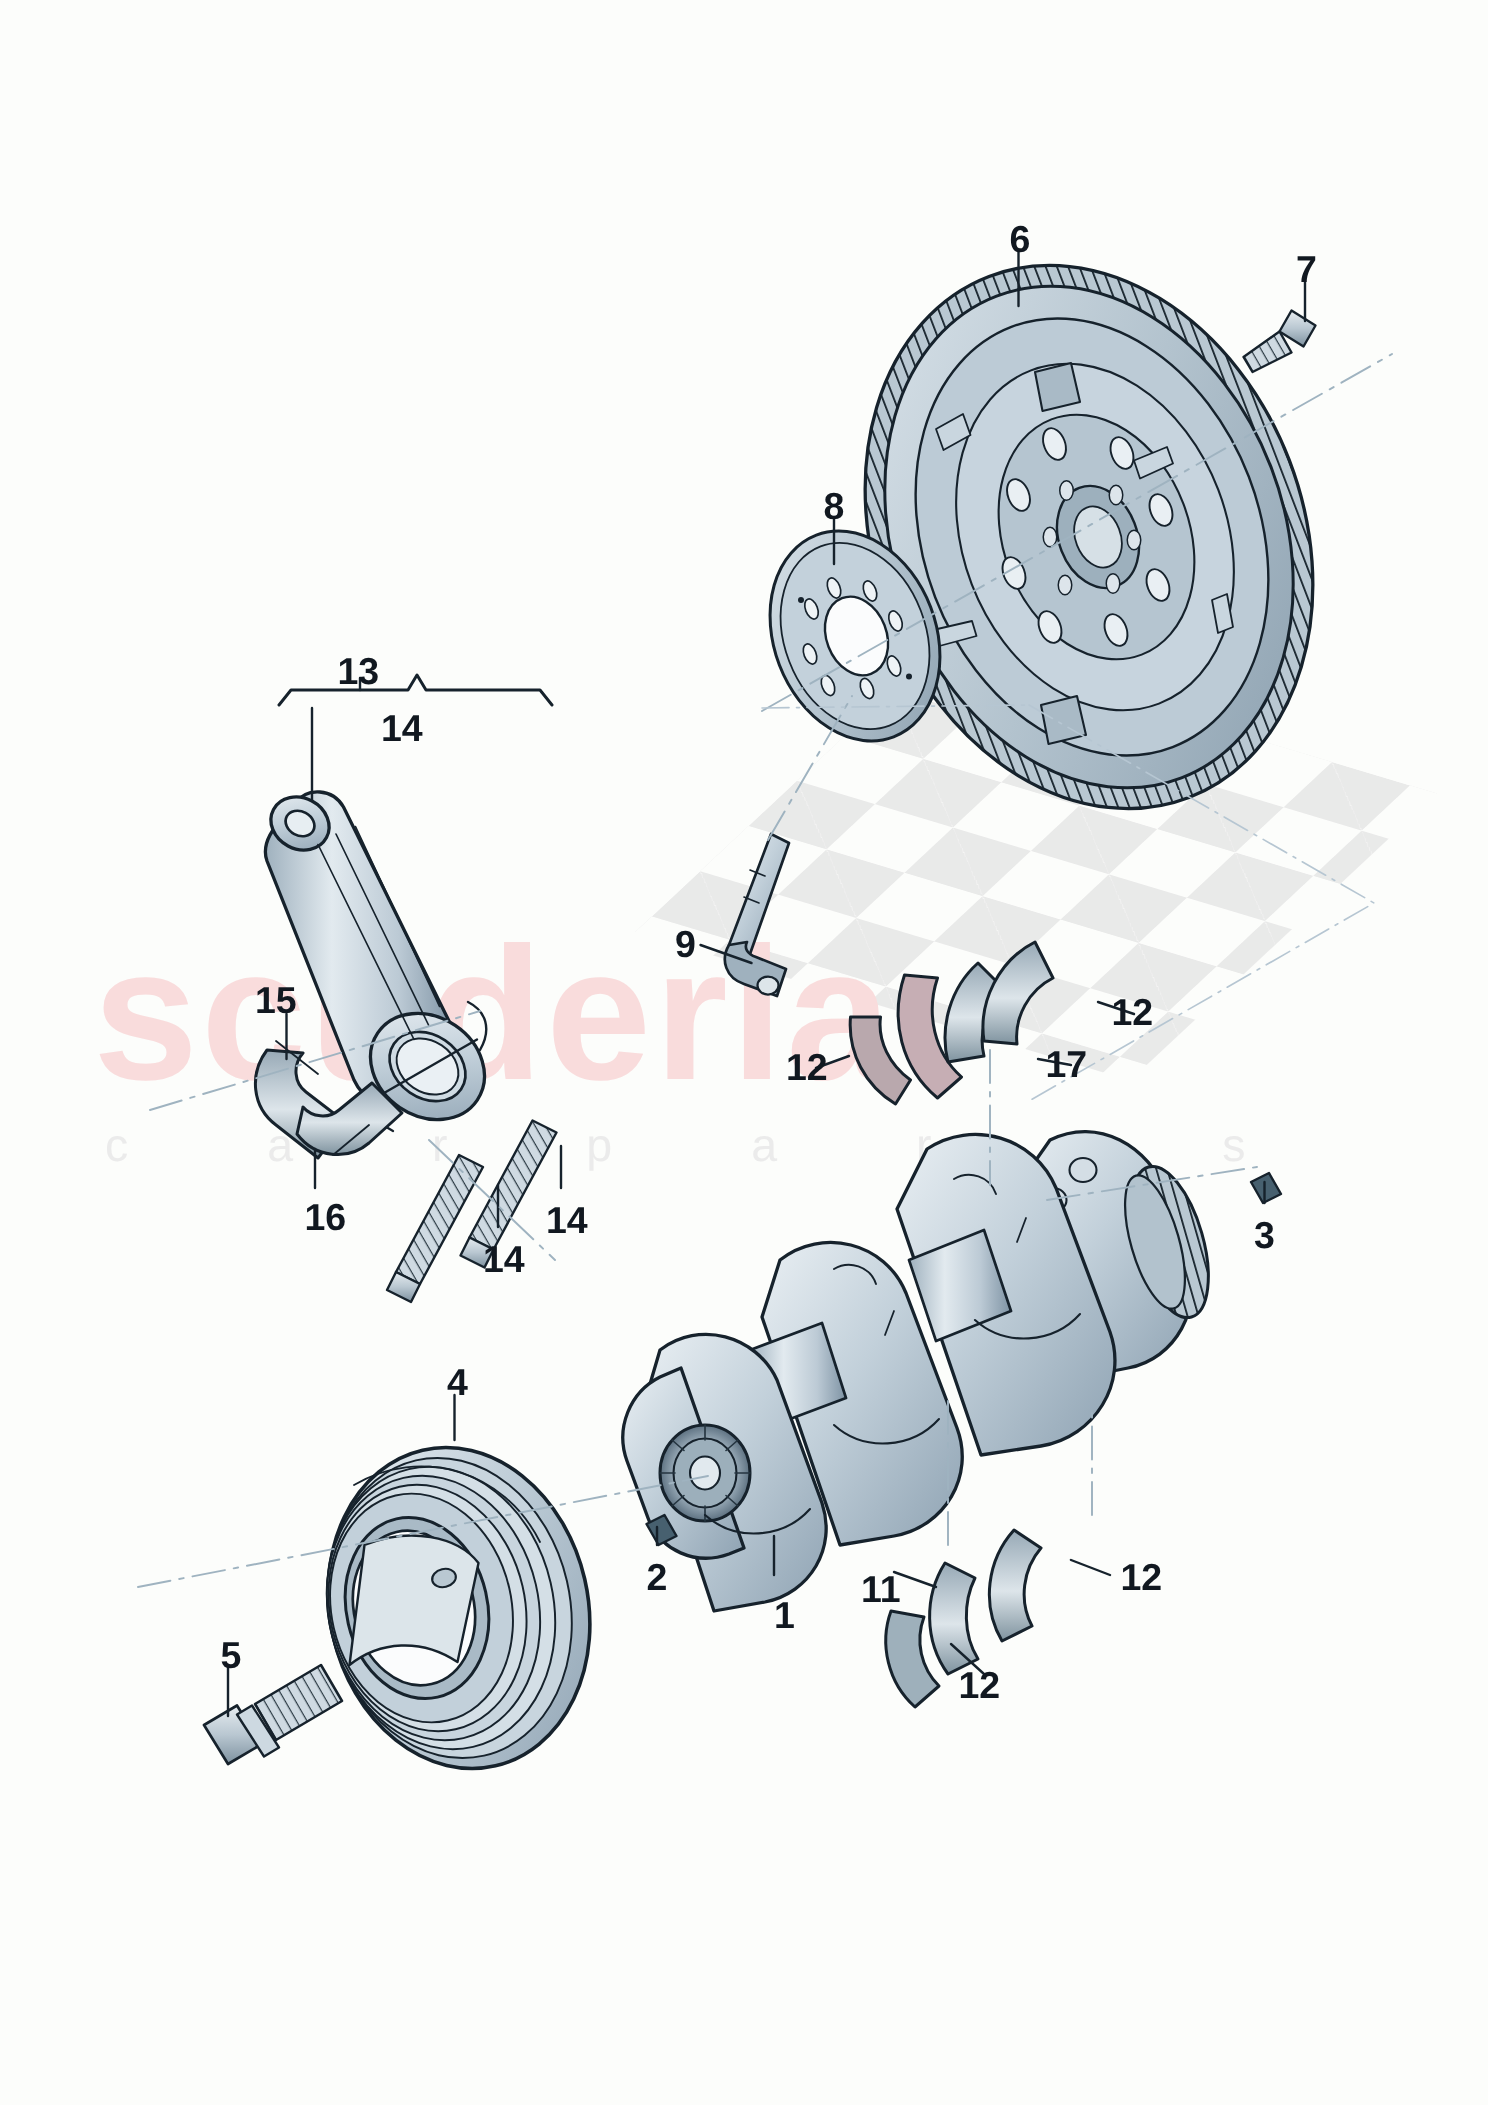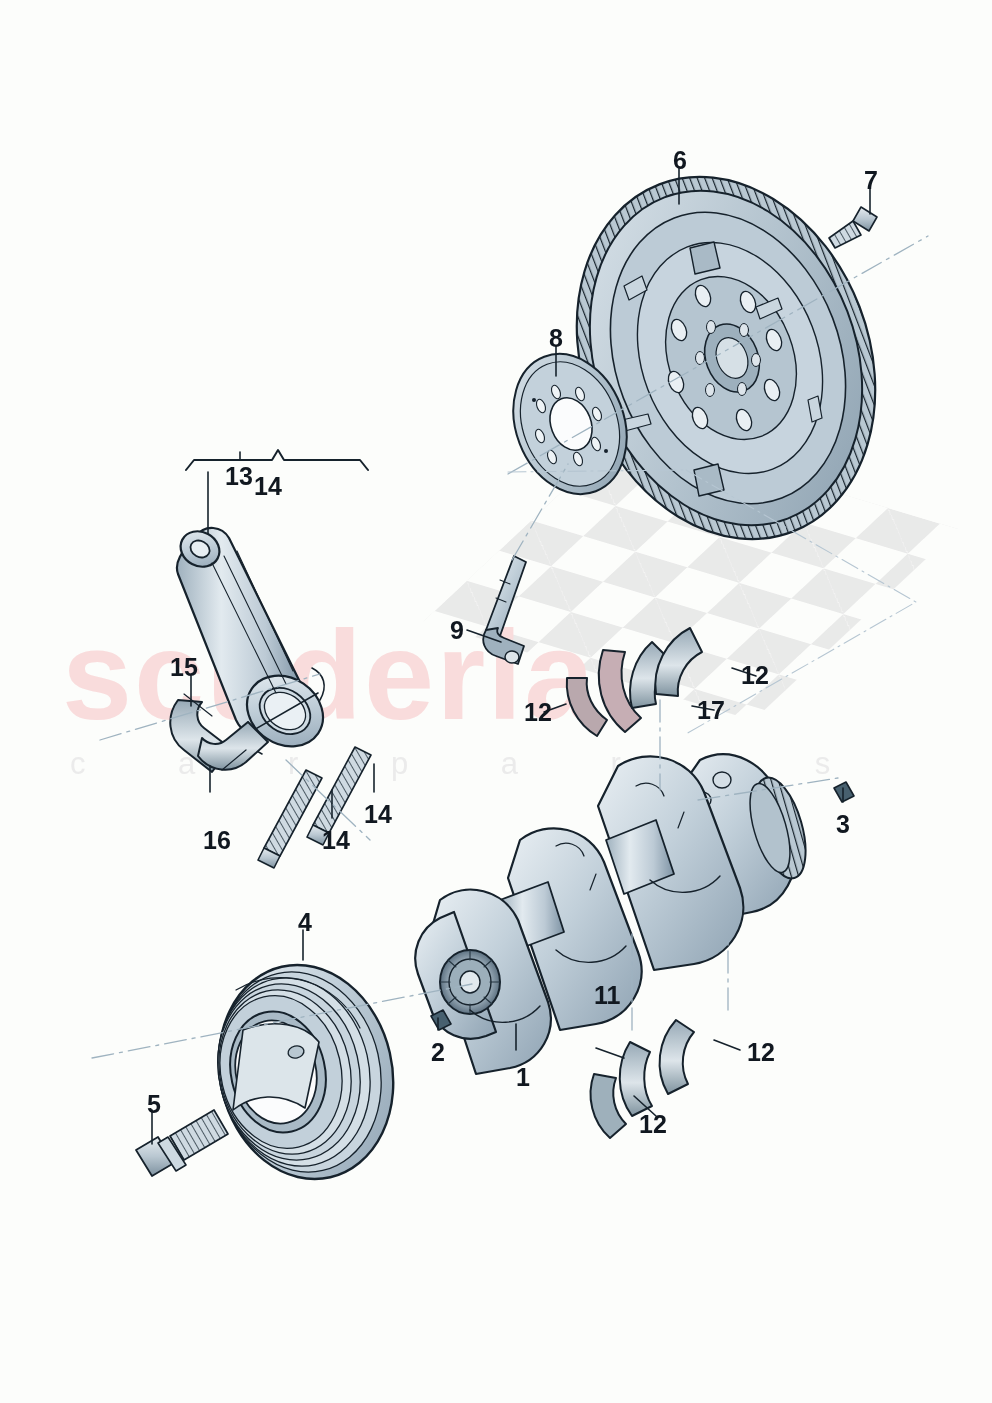--- a/index.html
+++ b/index.html
@@ -338,25 +338,25 @@
   <div class="lbl" style="left:516px;top:1065px;">1</div>
   <div class="lbl" style="left:431px;top:1040px;">2</div>
   <div class="lbl" style="left:836px;top:812px;">3</div>
   <div class="lbl" style="left:298px;top:910px;">4</div>
   <div class="lbl" style="left:147px;top:1092px;">5</div>
   <div class="lbl" style="left:673px;top:148px;">6</div>
   <div class="lbl" style="left:864px;top:168px;">7</div>
   <div class="lbl" style="left:549px;top:326px;">8</div>
   <div class="lbl" style="left:450px;top:618px;">9</div>
   <div class="lbl" style="left:697px;top:698px;">17</div>
-  <div class="lbl" style="left:574px;top:983px;margin-left:20px;">11</div>
+  <div class="lbl" style="left:574px;top:1048px;">11</div>
   <div class="lbl" style="left:741px;top:663px;">12</div>
   <div class="lbl" style="left:524px;top:700px;">12</div>
   <div class="lbl" style="left:747px;top:1040px;">12</div>
   <div class="lbl" style="left:639px;top:1112px;">12</div>
-  <div class="lbl" style="left:225px;top:464px;">13</div>
+  <div class="lbl" style="left:225px;top:436px;">13</div>
   <div class="lbl" style="left:254px;top:474px;">14</div>
   <div class="lbl" style="left:322px;top:828px;">14</div>
   <div class="lbl" style="left:364px;top:802px;">14</div>
   <div class="lbl" style="left:170px;top:655px;">15</div>
-  <div class="lbl" style="left:203px;top:828px;">16</div>
+  <div class="lbl" style="left:203px;top:800px;">16</div>
 
 </div>
 
 </body></html>

